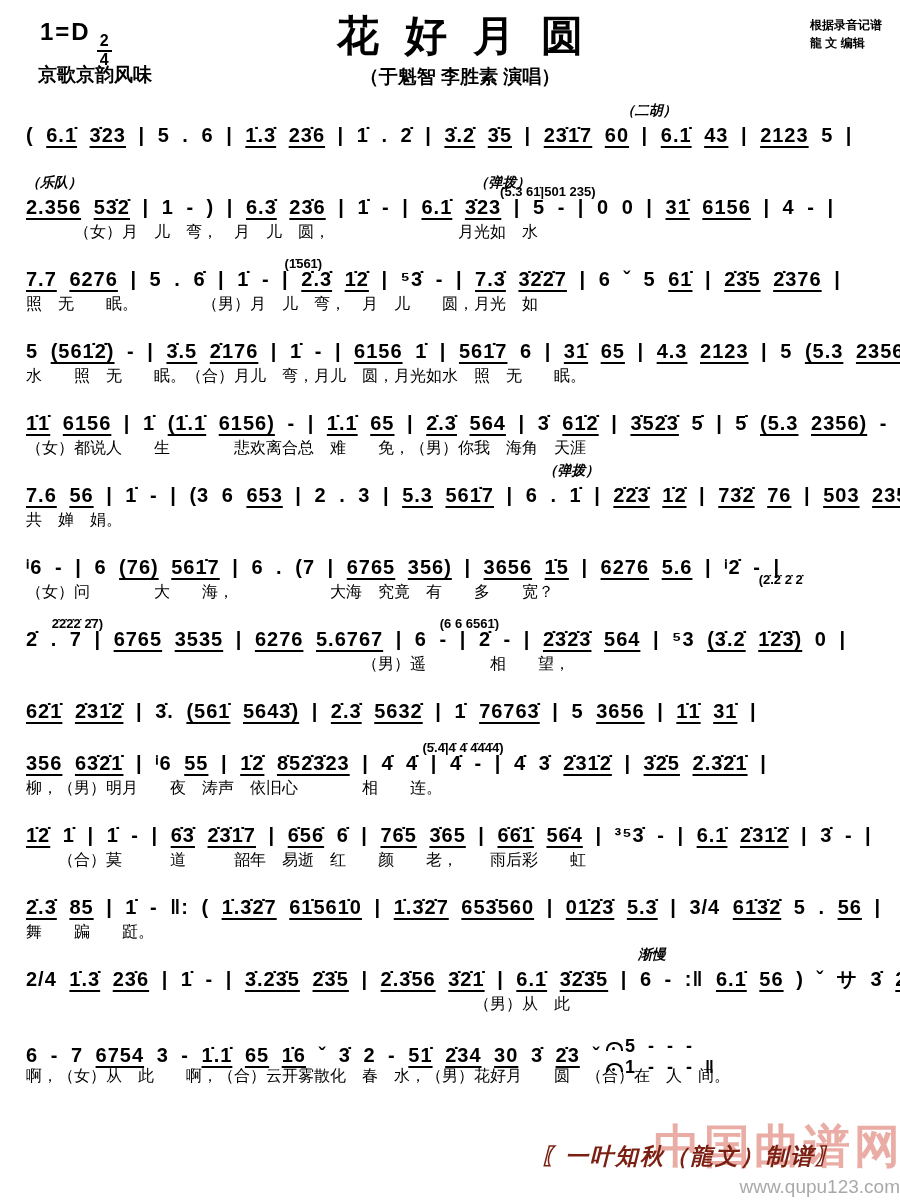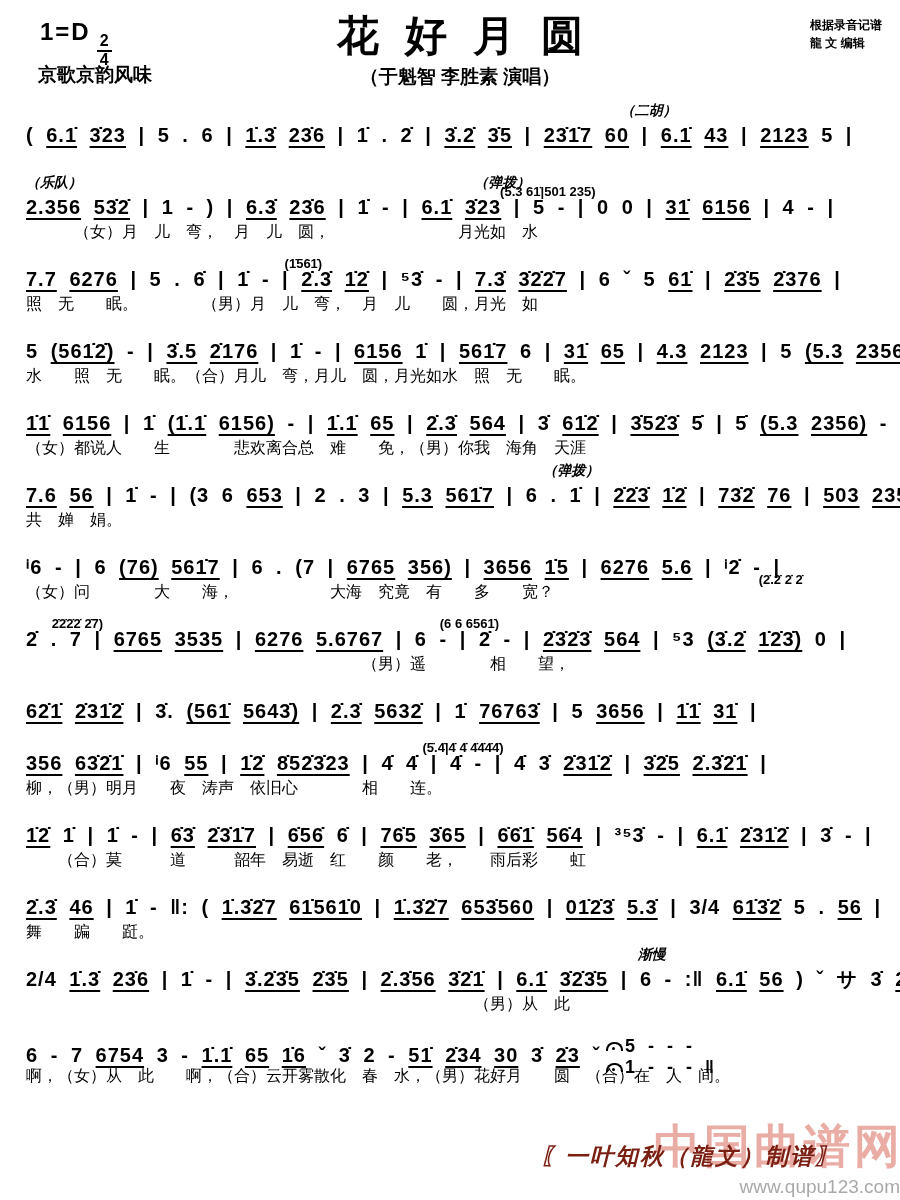--- a/index.html
+++ b/index.html
@@ -134,21 +134,21 @@
         <div class="music"><u>356</u> <u>63̇2̇1̇</u> | ⁱ6 <u>55</u> | <u>1̇2̇</u> <u>8̇52̇3̇23</u> | 4̇ 4̇ | 4̇ - | 4̇ 3̇ <u>2̇31̇2̇</u> | <u>3̇2̇5</u> <u>2̇.3̇2̇1̇</u> |</div>
         <div class="lyrics">柳，（男）明月　　夜　涛声　依旧心　　　　相　　连。</div>
       </div>
       <div class="system">
         <div class="ann-row"></div>
         <div class="music"><u>1̇2̇</u> 1̇ | 1̇ - | <u>6̇3̇</u> <u>2̇3̇1̇7</u> | <u>6̇56̇</u> 6̇ | <u>76̇5</u> <u>3̇65</u> | <u>6̇6̇1̇</u> <u>56̇4</u> | ³⁵3̇ - | <u>6.1̇</u> <u>2̇31̇2̇</u> | 3̇ - |</div>
         <div class="lyrics">　　（合）莫　　　道　　　韶年　易逝　红　　颜　　老，　　雨后彩　　虹</div>
       </div>
       <div class="system">
         <div class="ann-row"></div>
-        <div class="music"><u>2̇.3̇</u> <u>46</u> | 1̇ - ‖: ( <u>1̇.3̇2̇7</u> <u>61̇561̇0</u> | <u>1̇.3̇2̇7</u> <u>653̇560</u> | <u>01̇2̇3̇</u> <u>5.3̇</u> | 3/4 <u>61̇3̇2̇</u> 5 . <u>56</u> |</div>
+        <div class="music"><u>2̇.3̇</u> <u>85</u> | 1̇ - ‖: ( <u>1̇.3̇2̇7</u> <u>61̇561̇0</u> | <u>1̇.3̇2̇7</u> <u>653̇560</u> | <u>01̇2̇3̇</u> <u>5.3̇</u> | 3/4 <u>61̇3̇2̇</u> 5 . <u>56</u> |</div>
         <div class="lyrics">舞　　蹁　　跹。</div>
       </div>
       <div class="system">
         <div class="ann-row">
           <span class="ann" style="left: 71%;">渐慢</span>
         </div>
         <div class="music">2/4 <u>1̇.3̇</u> <u>23̇6</u> | 1̇ - | <u>3̇.2̇3̇5</u> <u>2̇3̇5</u> | <u>2̇.3̇56</u> <u>3̇2̇1̇</u> | <u>6.1̇</u> <u>3̇2̇3̇5</u> | 6 - :‖ <u>6.1̇</u> <u>56</u> ) ˇ サ 3̇ <u>2̇3̇1̇</u></div>
         <div class="lyrics">　　　　　　　　　　　　　　　　　　　　　　　　　　　　（男）从　此</div>
       </div>
       <div class="system">

